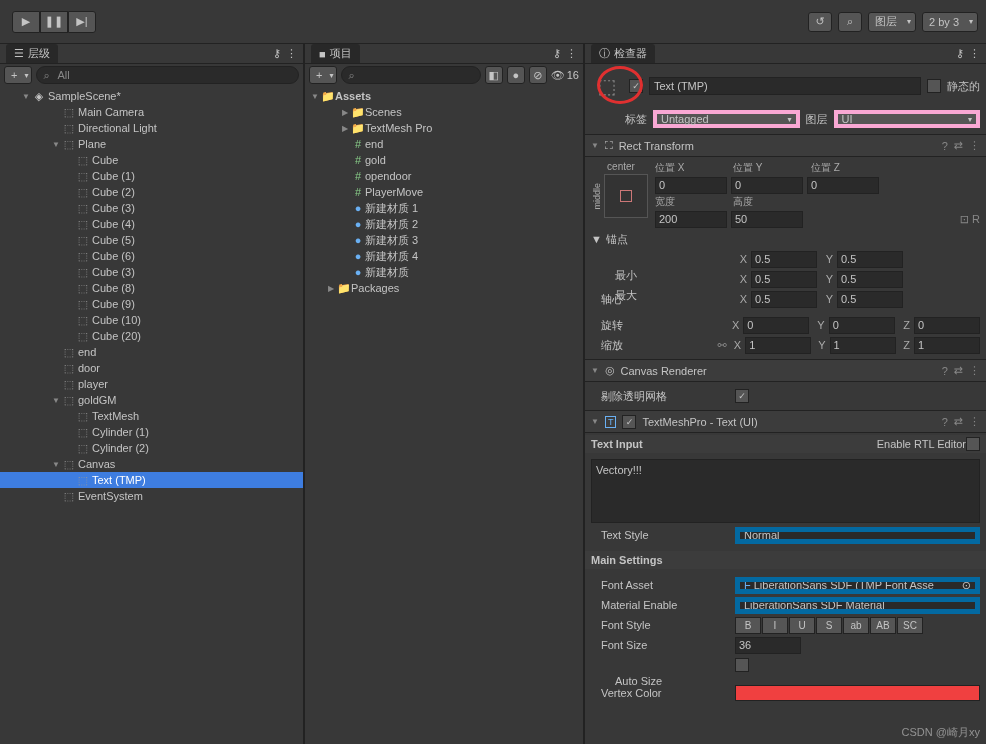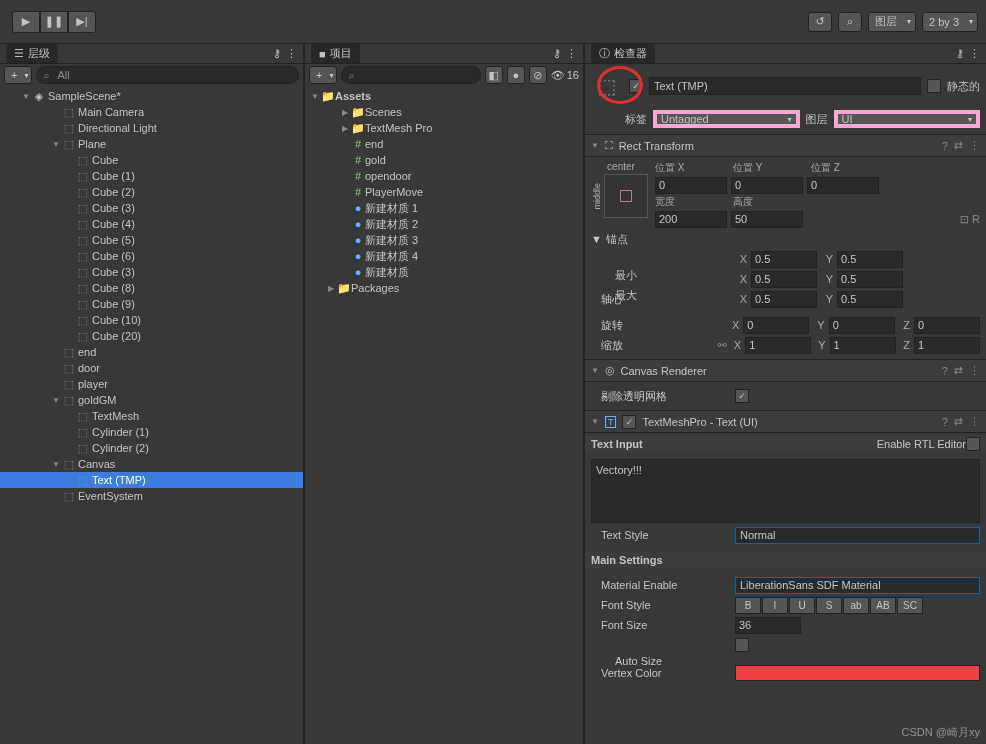--- a/index.html
+++ b/index.html
@@ -61,21 +61,21 @@
 .rect-right { flex:1; }
 .lbl3 { display:flex; gap:0; }
 .lbl3 span { width:78px; color:#aaa; font-size:10px; }
 .textarea { width:100%; height:64px; background:#2a2a2a; border:1px solid #222; color:#c4c4c4; padding:4px; resize:none; font-family:inherit; }
 .style-btns { display:flex; gap:1px; }
 .style-btn { width:26px; height:17px; background:#555; border:1px solid #222; display:flex; align-items:center; justify-content:center; font-size:10px; }
 .section-bar { height:18px; background:#3c3c3c; display:flex; align-items:center; padding:0 6px; font-weight:bold; margin:2px 0; }
 .color-swatch { flex:1; height:16px; background:#f04040; border:1px solid #222; }
 .watermark { position:absolute; right:6px; bottom:4px; color:#ccc; font-size:11px; opacity:0.6; }
 .proj-ico { display:inline-flex; width:14px; justify-content:center; }
-.obj-ref { flex:1; height:17px; background:#2a2a2a; border:1px solid #0369a1; padding:0 4px; display:flex; align-items:center; color:#c4c4c4; overflow:hidden; }
+.obj-ref { flex:1; height:17px; background:#2a2a2a; border:5px solid #0369a1; padding:0 4px; display:flex; align-items:center; color:#c4c4c4; overflow:hidden; }
 .obj-ref .box { color:#6ab0f3; margin-right:3px; }
 </style>
 </head>
 <body>
 
 <div class="toolbar">
   <div class="play-ctrl">
     <button>▶</button>
     <button>❚❚</button>
     <button>▶|</button>
@@ -475,20 +475,28 @@
                 <div class="obj-ref">
                   <span>Normal</span>
                 </div>
               </div>
           </div>
           <div class="section-bar">
               <span>Main Settings</span>
             </div>
           <div style="padding:4px 6px">
             <div class="prop-row">
+                <span class="prop-label">Font Asset</span>
+                <div class="obj-ref">
+                  <span class="box">F</span>
+                  <span>LiberationSans SDF (TMP Font Asse</span>
+                  <span style="margin-left:auto">⊙</span>
+                </div>
+              </div>
+            <div class="prop-row">
                 <span class="prop-label">Material Enable</span>
                 <div class="obj-ref">
                   <span>LiberationSans SDF Material</span>
                 </div>
               </div>
             <div class="prop-row">
                 <span class="prop-label">Font Style</span>
                 <div class="style-btns" id="stylebtns">
                   <div class="style-btn">B</div>
                   <div class="style-btn">I</div>

